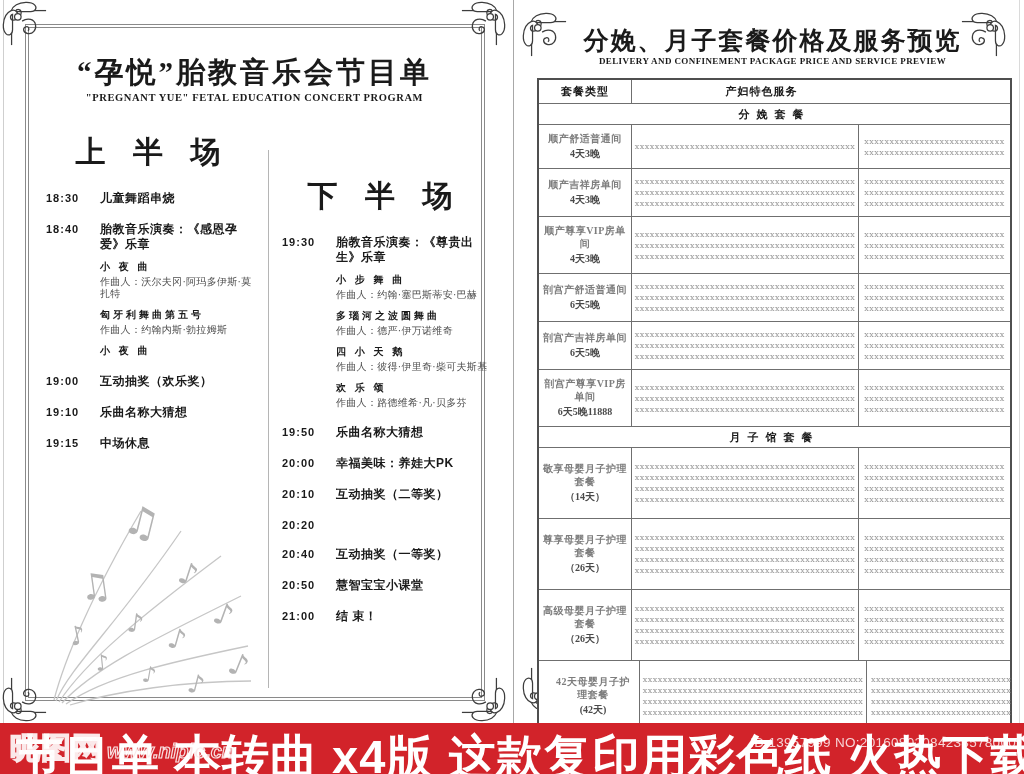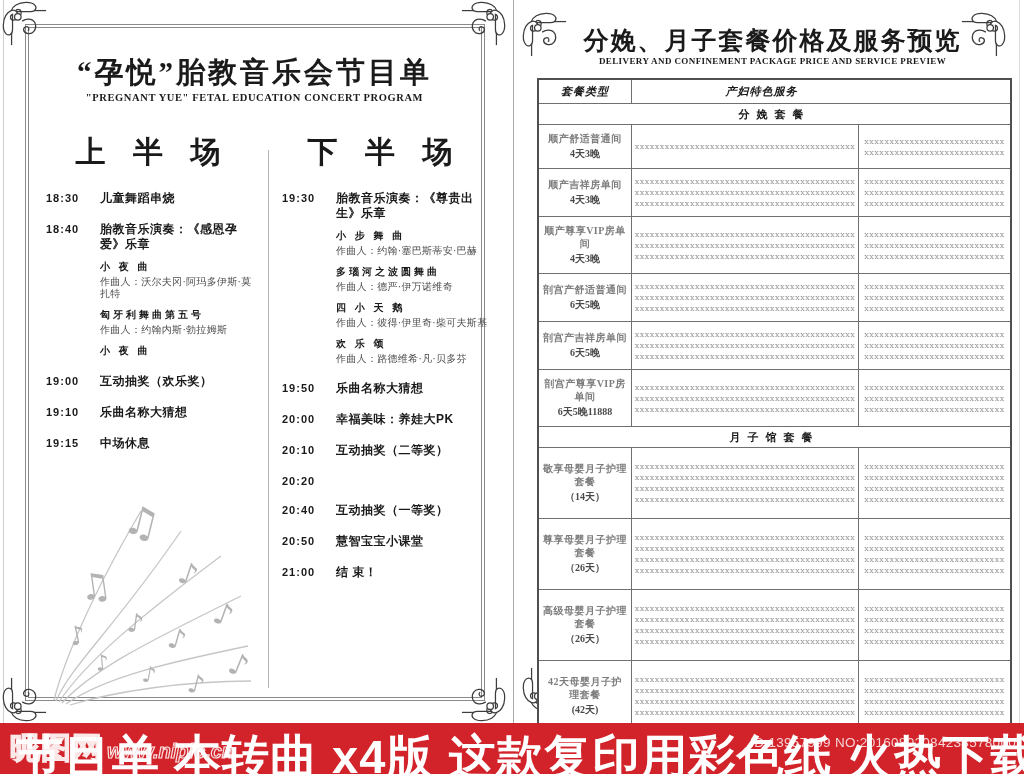--- a/index.html
+++ b/index.html
@@ -20,21 +20,21 @@
 
   
   .lp-title{position:absolute;left:25px;top:53px;width:459px;text-align:center;
             font-weight:900;font-size:29px;letter-spacing:3px;}
   .lp-sub{position:absolute;left:25px;top:92px;width:459px;text-align:center;
           font-weight:700;font-size:10.5px;letter-spacing:0.6px;}
 
   
   .col{position:absolute;top:132px;}
   .col-1{left:46px;width:214px;}
-  .col-2{left:282px;width:206px;}
+  .col-2{left:282px;width:206px;margin-top:44px;}
   .col-heading{font-weight:900;font-size:30px;letter-spacing:10px;text-align:center;
                margin-bottom:18px;}
   .col-divider{position:absolute;left:268px;top:150px;width:1px;height:538px;background:#b5b5b5;}
 
   .prog-item{display:flex;margin-bottom:16px;}
   .prog-time{width:44px;flex:0 0 44px;font-weight:700;font-size:11px;letter-spacing:1px;padding-top:1px;}
   .prog-body{flex:1;padding-left:10px;}
   .prog-title{font-weight:700;font-size:12px;letter-spacing:0.5px;line-height:15px;}
   .piece-name{font-weight:700;font-size:10px;letter-spacing:3px;margin-top:8px;line-height:14px;}
   .piece-composer{font-size:10px;color:#4e4e4e;margin-top:2px;line-height:12px;letter-spacing:0.3px;}
@@ -43,28 +43,28 @@
   .notes{position:absolute;left:26px;top:476px;width:230px;height:230px;pointer-events:none;}
 
   
   .rp-title{position:absolute;left:537px;top:24px;width:471px;text-align:center;
             font-weight:900;font-size:25px;letter-spacing:2px;}
   .rp-sub{position:absolute;left:537px;top:56px;width:471px;text-align:center;
           font-weight:700;font-size:9px;letter-spacing:0.4px;}
 
   .ptable{position:absolute;left:537px;top:78px;width:471px;border:2px solid #4f4f4f;
           background:#fff;}
-  .t-head{display:grid;grid-template-columns:92px 227px 1fr;border-bottom:1px solid #6f6f6f;font-style:italic;}
+  .t-head{display:grid;grid-template-columns:92px 227px 1fr;border-bottom:1px solid #6f6f6f;}
   .t-head > div{padding:4px 2px;text-align:center;font-weight:700;font-size:11px;
                 letter-spacing:1px;}
   .t-head > div + div{border-left:1px solid #6f6f6f;padding-left:35px;}
   .t-section{text-align:center;font-weight:700;font-size:11px;letter-spacing:7px;
              padding:3px 0 2px 0;border-bottom:1px solid #6f6f6f;}
   .t-row{display:grid;grid-template-columns:92px 227px 1fr;border-bottom:1px solid #6f6f6f;}
-  .t-row:last-child{border-bottom:none;}
+  .t-row:last-child{border-bottom:none;padding-left:8px;}
   .t-cell{display:flex;flex-direction:column;justify-content:center;align-items:center;
           padding:7px 4px;}
   .t-cell + .t-cell{border-left:1px solid #6f6f6f;}
   .t-row.tall .t-cell{padding:13px 4px;}
   .pkg-name{font-size:10px;color:#7d7d7d;letter-spacing:0.5px;text-align:center;line-height:13px;font-weight:bold;}
   .pkg-duration{font-size:10px;font-weight:700;color:#4a4a4a;margin-top:2px;text-align:center;}
   .x-line{font-family:"DejaVu Serif","Liberation Serif",serif;font-size:8px;line-height:11px;
           color:#9a9a9a;letter-spacing:0.5px;white-space:nowrap;}
 
   

